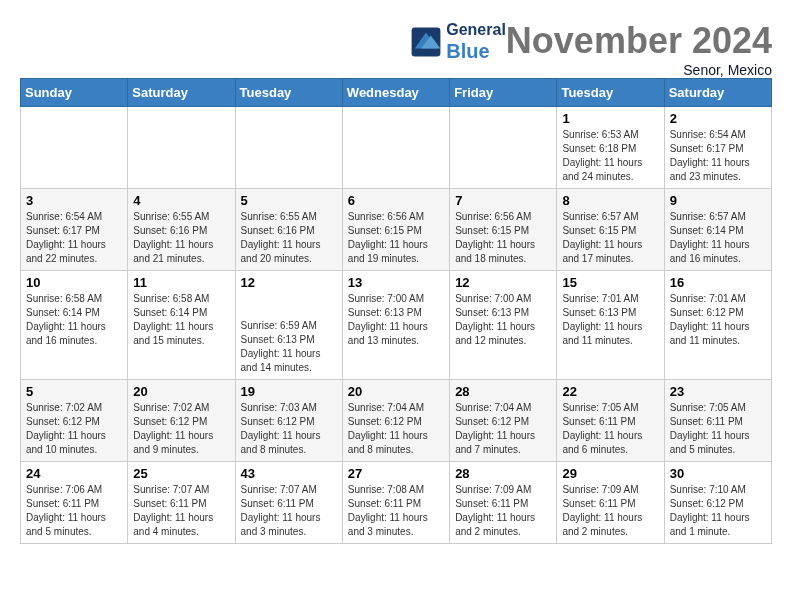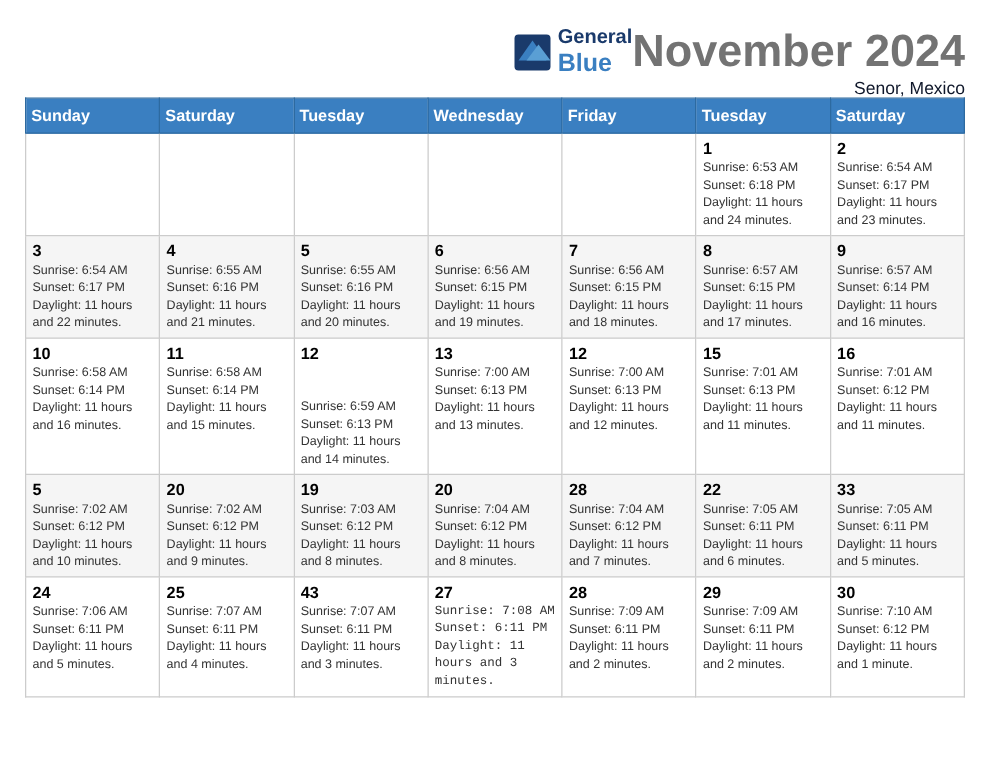--- a/index.html
+++ b/index.html
@@ -248,21 +248,21 @@
 Sunset: 6:12 PM
 Daylight: 11 hours and 7 minutes.</div>
         </td>
         <td>
           <span class="day-number">22</span>
           <div class="day-info" style="white-space: pre-line;">Sunrise: 7:05 AM
 Sunset: 6:11 PM
 Daylight: 11 hours and 6 minutes.</div>
         </td>
         <td>
-          <span class="day-number">33</span>
+          <span class="day-number">23</span>
           <div class="day-info" style="white-space: pre-line;">Sunrise: 7:05 AM
 Sunset: 6:11 PM
 Daylight: 11 hours and 5 minutes.</div>
         </td>
       </tr>
       <tr>
         <td>
           <span class="day-number">24</span>
           <div class="day-info" style="white-space: pre-line;">Sunrise: 7:06 AM
 Sunset: 6:11 PM
@@ -275,21 +275,21 @@
 Daylight: 11 hours and 4 minutes.</div>
         </td>
         <td>
           <span class="day-number">43</span>
           <div class="day-info" style="white-space: pre-line;">Sunrise: 7:07 AM
 Sunset: 6:11 PM
 Daylight: 11 hours and 3 minutes.</div>
         </td>
         <td>
           <span class="day-number">27</span>
-          <div class="day-info" style="white-space: pre-line; font-family: Liberation Mono, monospace;">Sunrise: 7:08 AM
+          <div class="day-info" style="white-space: pre-line;">Sunrise: 7:08 AM
 Sunset: 6:11 PM
 Daylight: 11 hours and 3 minutes.</div>
         </td>
         <td>
           <span class="day-number">28</span>
           <div class="day-info" style="white-space: pre-line;">Sunrise: 7:09 AM
 Sunset: 6:11 PM
 Daylight: 11 hours and 2 minutes.</div>
         </td>
         <td>

